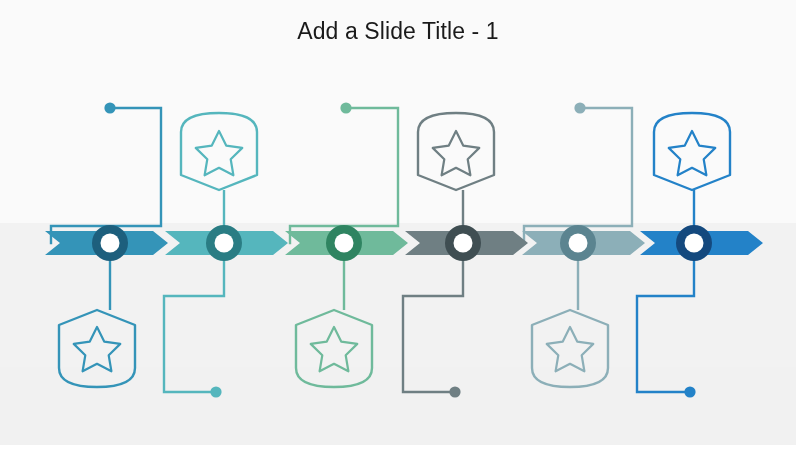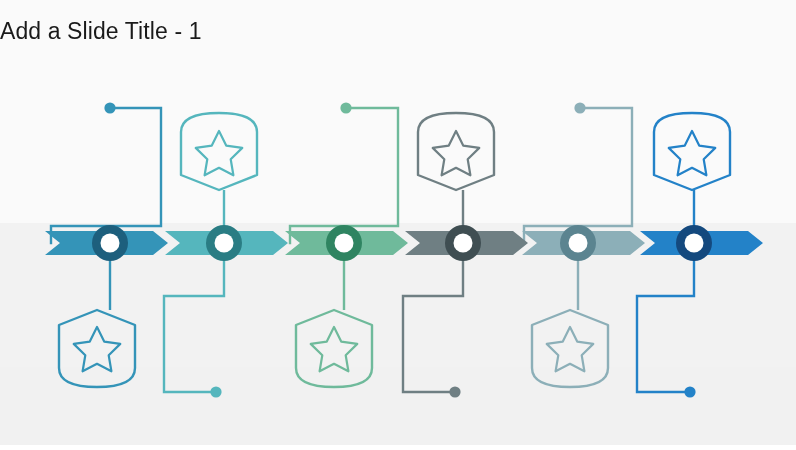--- a/index.html
+++ b/index.html
@@ -19,21 +19,21 @@
   
   .band{position:absolute;left:0;right:0;pointer-events:none;}
   .band-top{top:0;height:223px;background:#fafafa;}
   .band-mid{top:223px;height:144px;background:#f2f2f2;}
   .band-bot{top:367px;height:78px;background:#f1f1f1;}
   .band-edge{top:445px;height:5px;background:#ffffff;}
 
   #title{
     position:absolute;
     top:16px;left:0;right:0;
-    text-align:left;
+    text-align:center;
     font-size:23px;
     color:#1a1a1a;
     letter-spacing:0.1px;
     font-weight:400;
     line-height:30px;
   }
   #graphic{position:absolute;top:0;left:0;width:796px;height:450px;}
   svg{display:block;}
 </style>
 </head>

